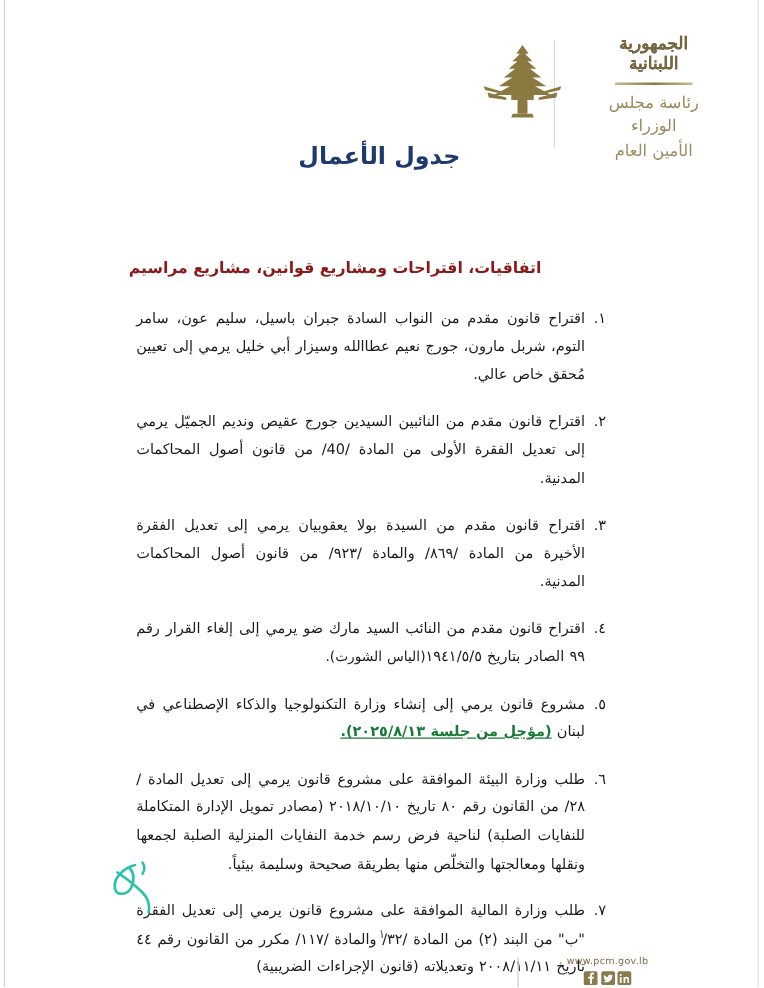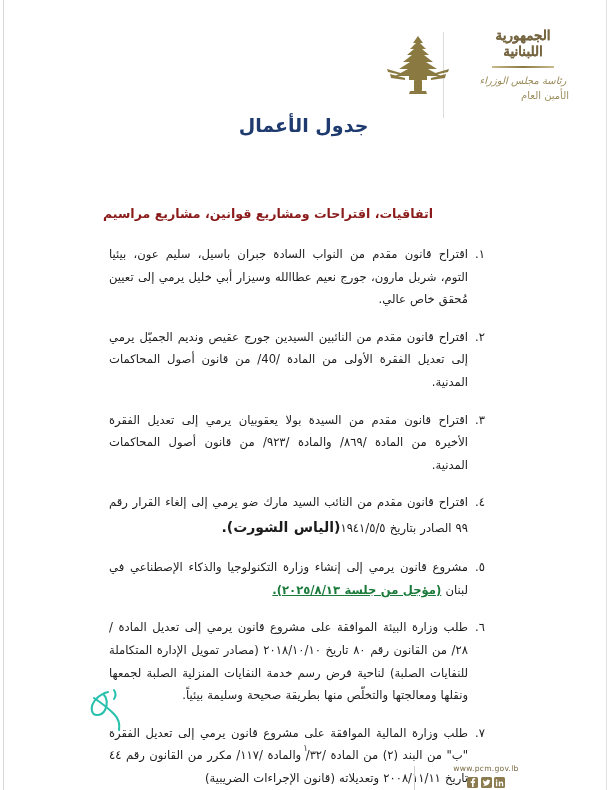--- a/index.html
+++ b/index.html
@@ -71,33 +71,31 @@
     opacity: 0.92;
   }
   .emblem-divider {
     width: 62px;
     height: 1.6px;
     margin: 7px auto 5px auto;
     background: linear-gradient(to right, #c9bb8e, #8a7a42, #c9bb8e);
   }
   .emblem-sub1 {
     color: #8a7a42;
-    font-size: 10px;
+    font-size: 13px;
     letter-spacing: 0.9px;
     line-height: 1.5;
     opacity: 0.88;
-    font-style: italic;
   }
   .emblem-sub2 {
     color: #8a7a42;
-    font-size: 10px;
+    font-size: 13px;
     letter-spacing: 0.7px;
     line-height: 1.5;
     opacity: 0.85;
-    text-align: right;
   }
   .cedar-wrap {
     position: absolute;
     left: 2px;
     top: 12px;
     width: 66px;
     height: 62px;
   }
   .cedar-wrap svg { display: block; }
 
@@ -158,22 +156,21 @@
     text-align: justify;
     text-justify: inter-word;
     word-spacing: 0.4px;
   }
   .green {
     color: #1a7a3a;
     font-weight: 600;
     text-decoration: underline;
   }
   .small-note {
-    font-size: 14px;
-    font-weight: bold;
+    font-size: 11px;
   }
 
   
   .signature {
     position: absolute;
     left: 78px;
     top: 686px;
     width: 70px;
     height: 60px;
   }
@@ -270,21 +267,21 @@
     </div>
   </div>
 
   <div class="doc-title">جدول الأعمال</div>
   <div class="doc-subtitle">اتفاقيات، اقتراحات ومشاريع قوانين، مشاريع مراسيم</div>
 
   <div class="agenda">
 
     <div class="agenda-item">
       <div class="item-num">١.</div>
-      <div class="item-body">اقتراح قانون مقدم من النواب السادة جبران باسيل، سليم عون، بيئيا التوم، شربل مارون، جورج نعيم عطاالله وسيزار أبي خليل يرمي إلى تعيين مُحقق خاص عالي.</div>
+      <div class="item-body">اقتراح قانون مقدم من النواب السادة جبران باسيل، سليم عون، سامر التوم، شربل مارون، جورج نعيم عطاالله وسيزار أبي خليل يرمي إلى تعيين مُحقق خاص عالي.</div>
     </div>
 
     <div class="agenda-item">
       <div class="item-num">٢.</div>
       <div class="item-body">اقتراح قانون مقدم من النائبين السيدين جورج عقيص ونديم الجميّل يرمي إلى تعديل الفقرة الأولى من المادة /40/ من قانون أصول المحاكمات المدنية.</div>
     </div>
 
     <div class="agenda-item">
       <div class="item-num">٣.</div>
       <div class="item-body">اقتراح قانون مقدم من السيدة بولا يعقوبيان يرمي إلى تعديل الفقرة الأخيرة من المادة /٨٦٩/ والمادة /٩٢٣/ من قانون أصول المحاكمات المدنية.</div>

